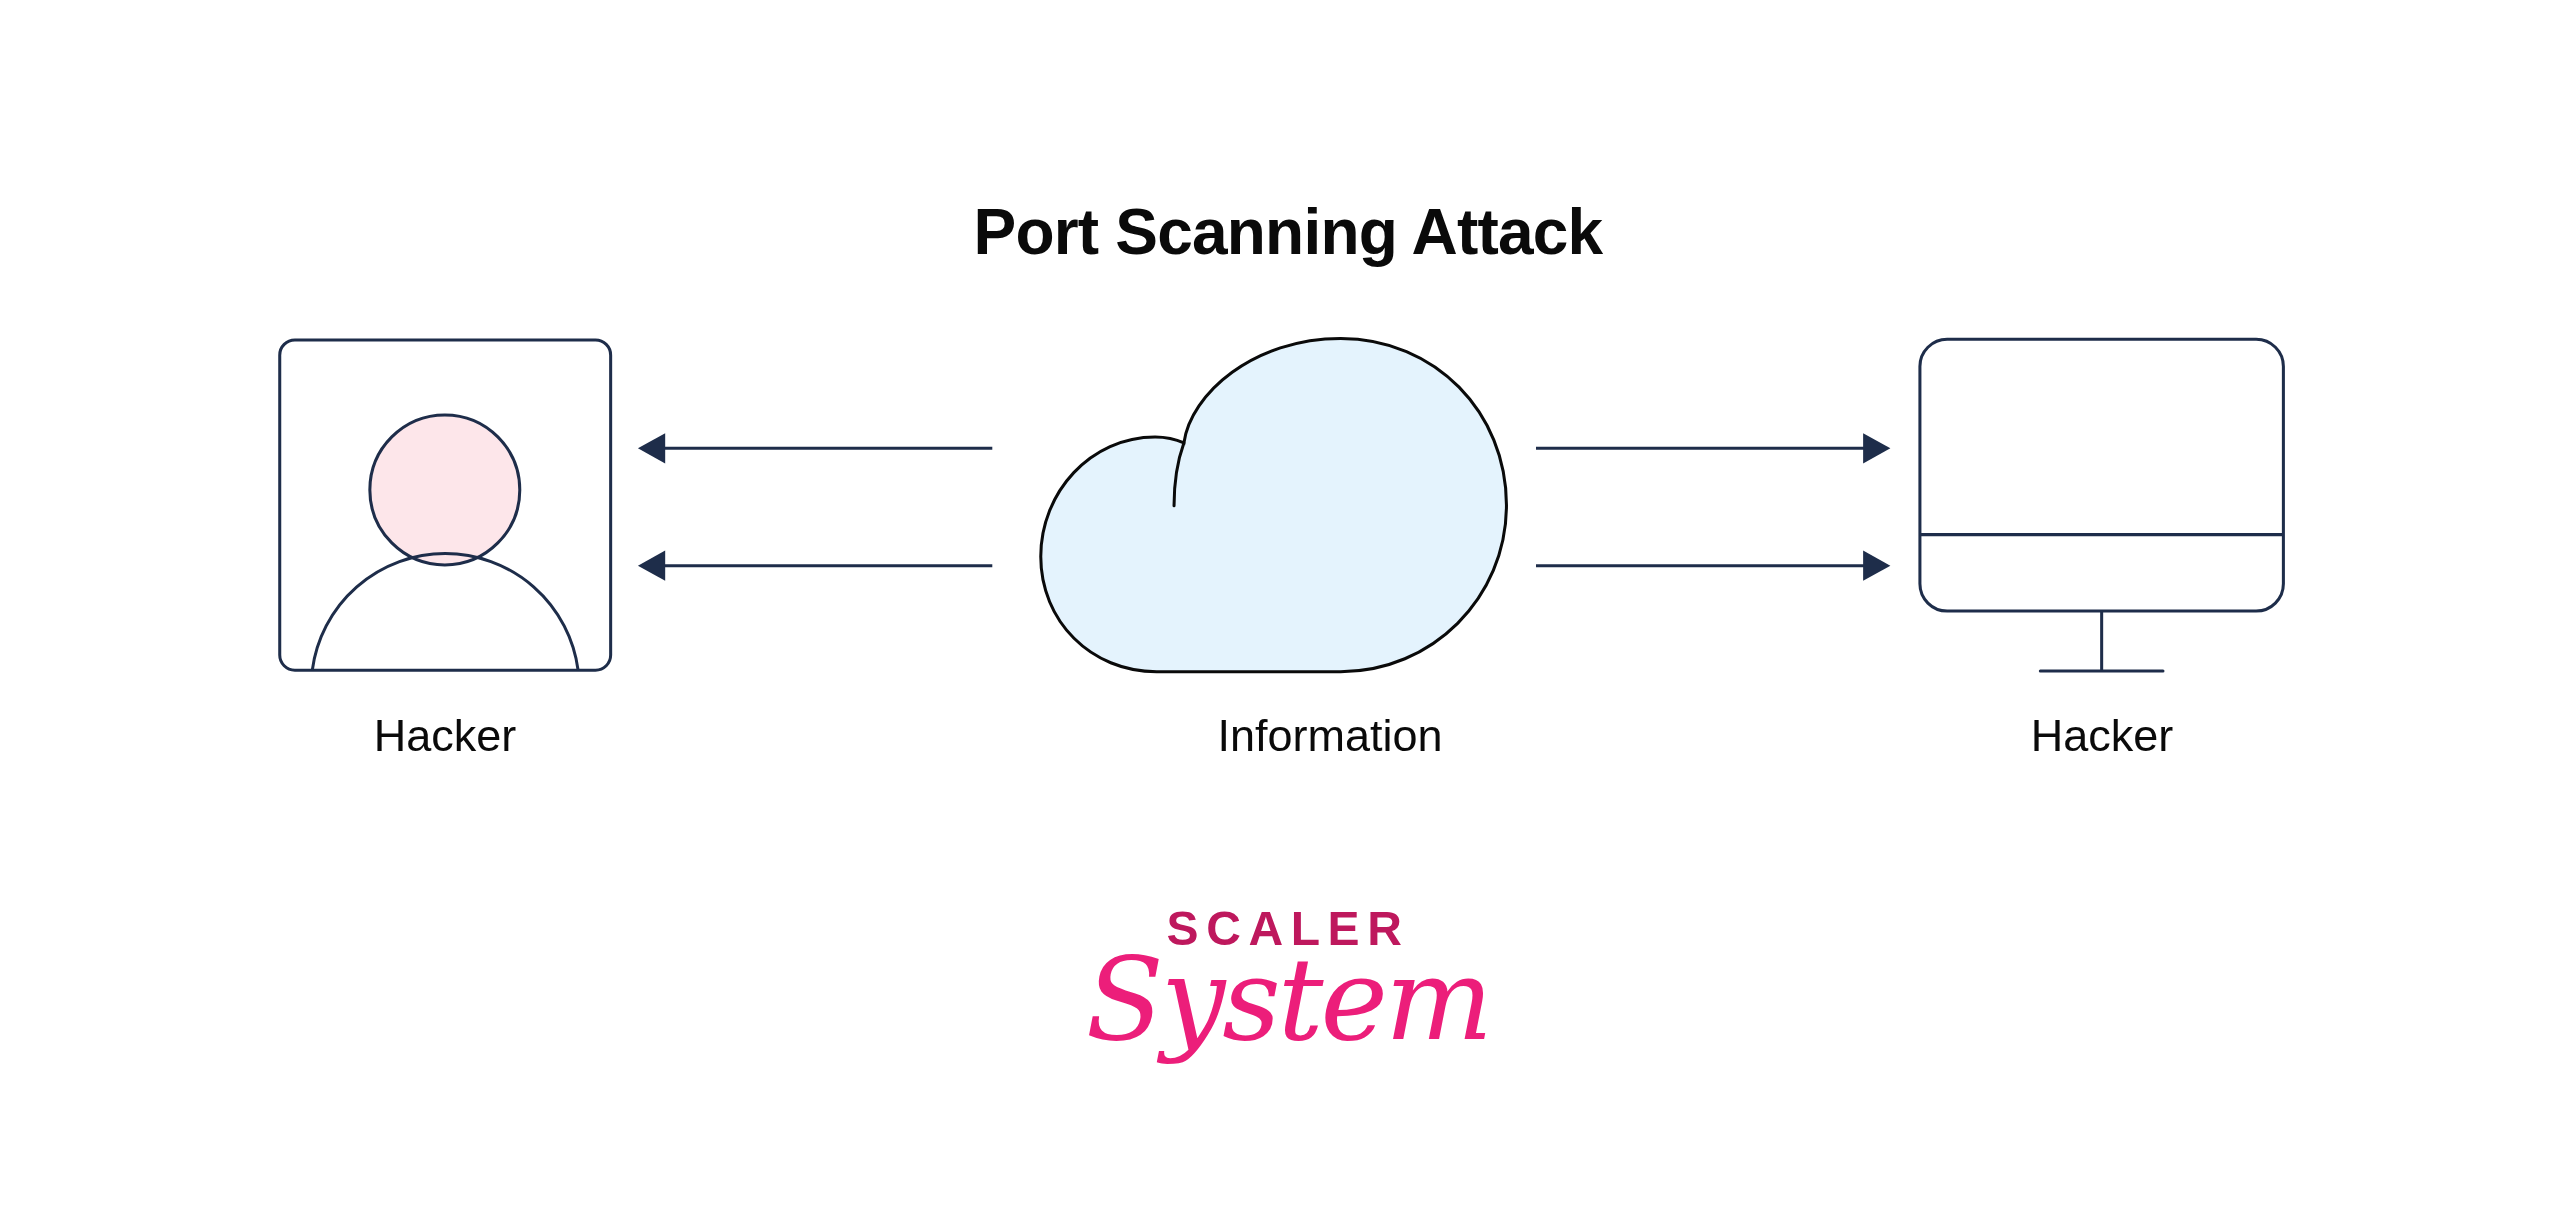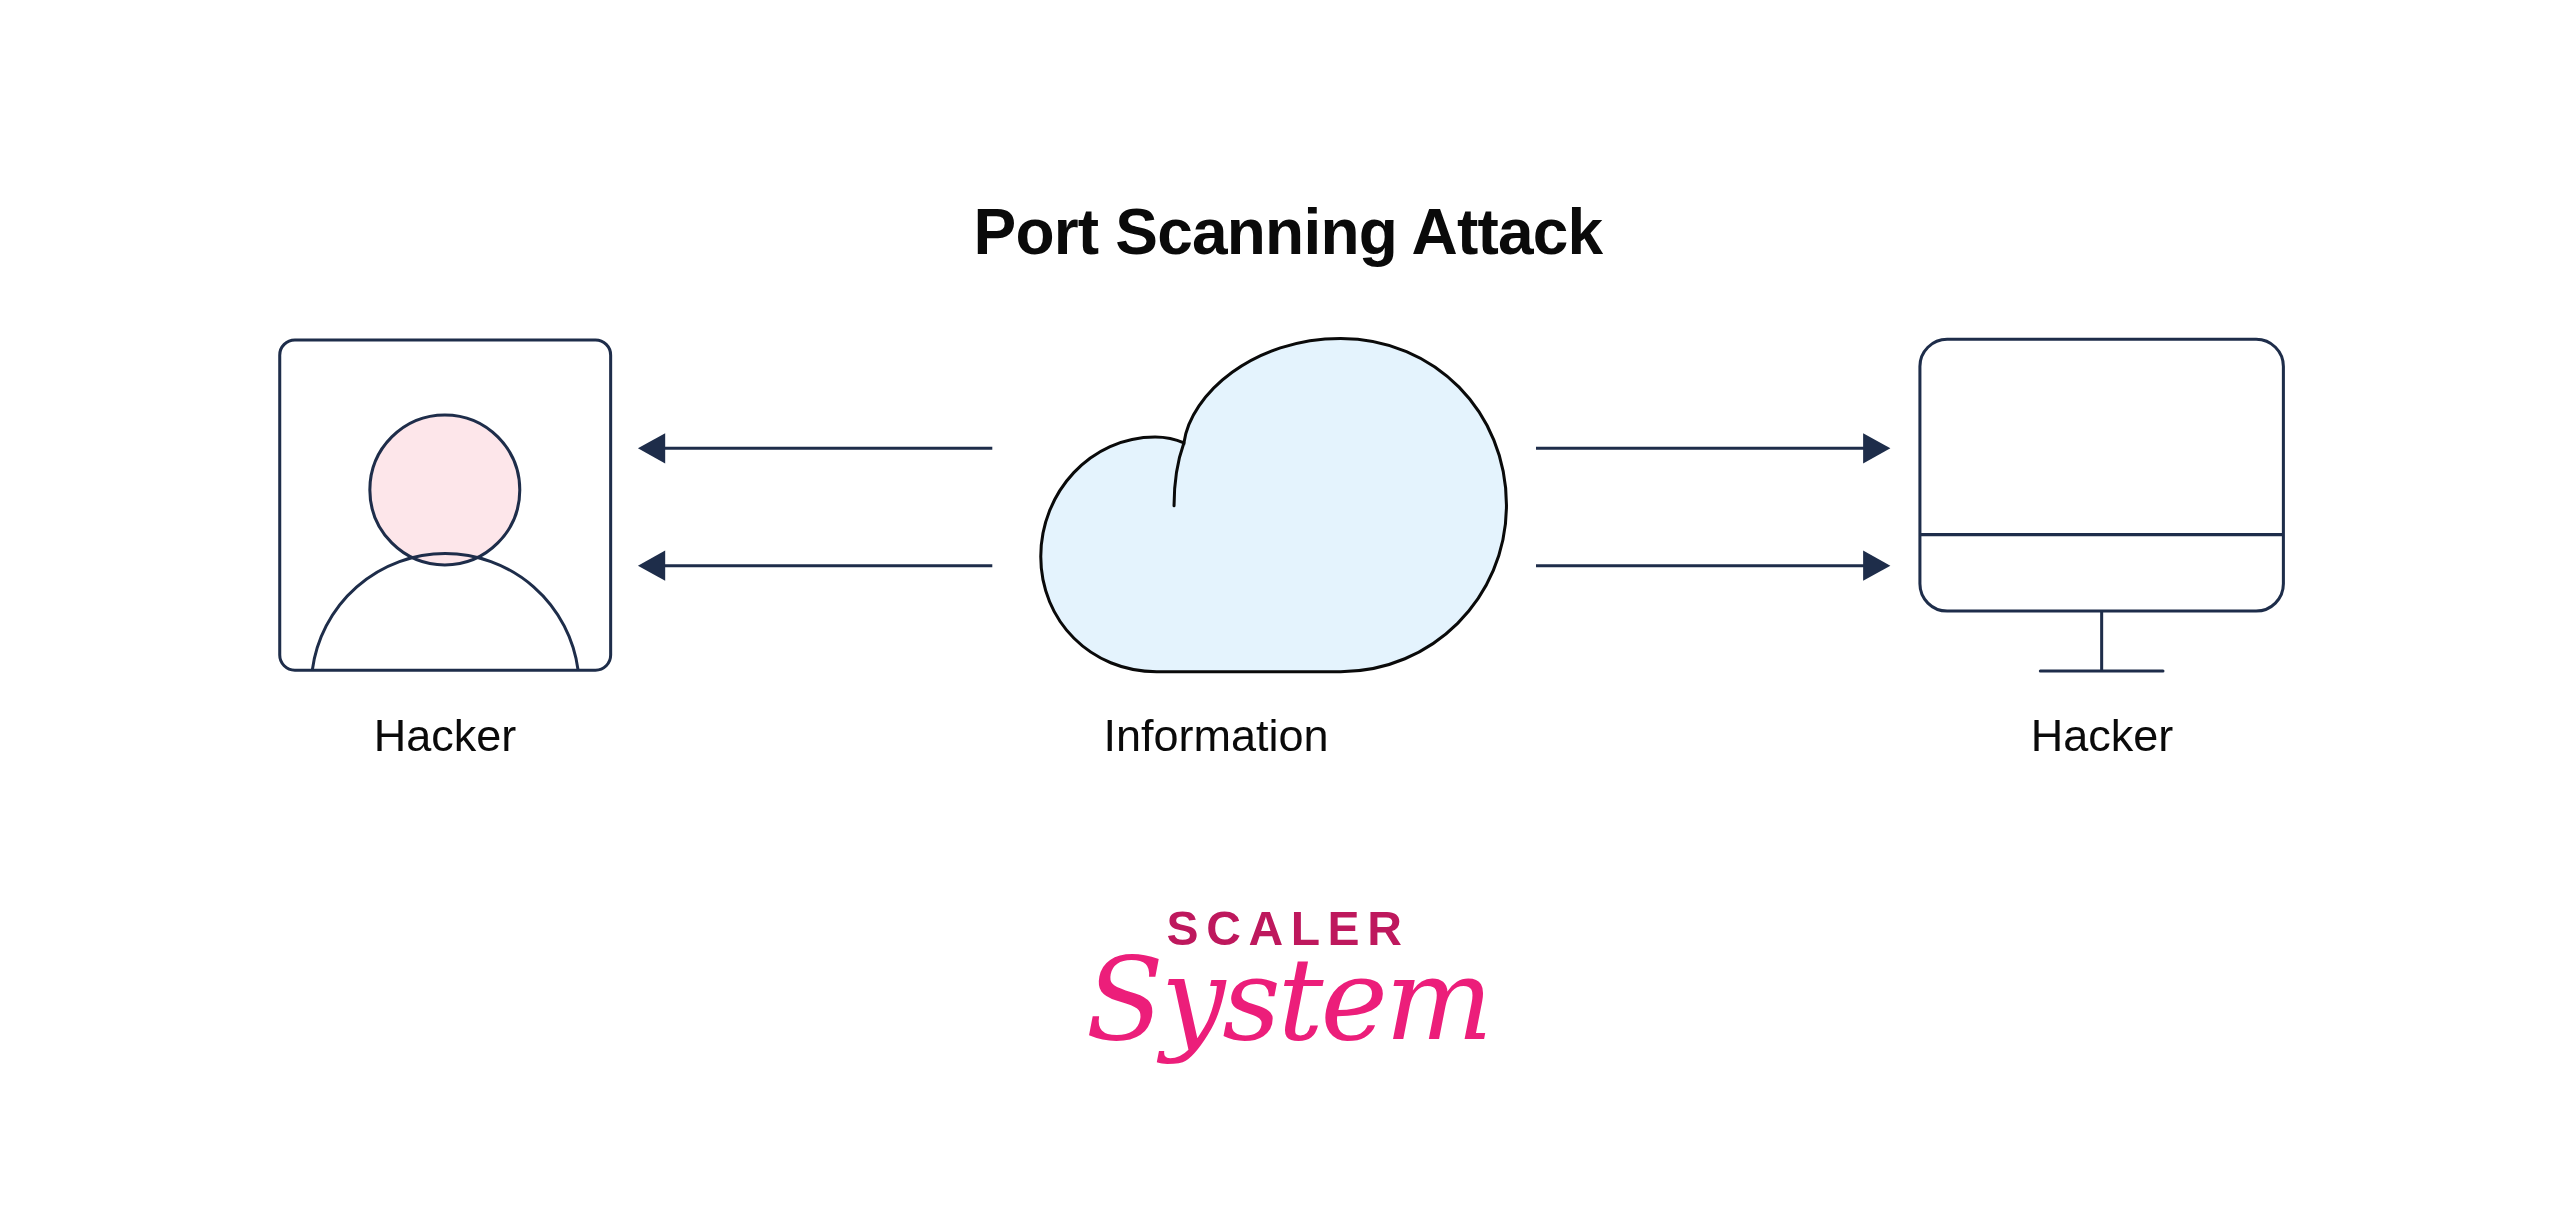--- a/index.html
+++ b/index.html
@@ -63,19 +63,19 @@
 
     <g>
       <rect x="2535" y="448" width="480" height="359" rx="36" ry="36" fill="#ffffff" stroke="#1e2d4a" stroke-width="4"></rect>
       <line x1="2535" y1="706" x2="3015" y2="706" stroke="#1e2d4a" stroke-width="4"></line>
       <line x1="2775" y1="807" x2="2775" y2="886" stroke="#1e2d4a" stroke-width="4"></line>
       <line x1="2694" y1="886" x2="2856" y2="886" stroke="#1e2d4a" stroke-width="4" stroke-linecap="round"></line>
     </g>
   </svg>
 
   <div class="label" style="left:445px">Hacker</div>
-  <div class="label" style="left:1216px">Information</div>
+  <div class="label" style="left:1330px">Information</div>
   <div class="label" style="left:2102px">Hacker</div>
 
   <div class="logo-top">SCALER</div>
   <div class="logo-script">System</div>
 </div>
 
 
 </body></html>

